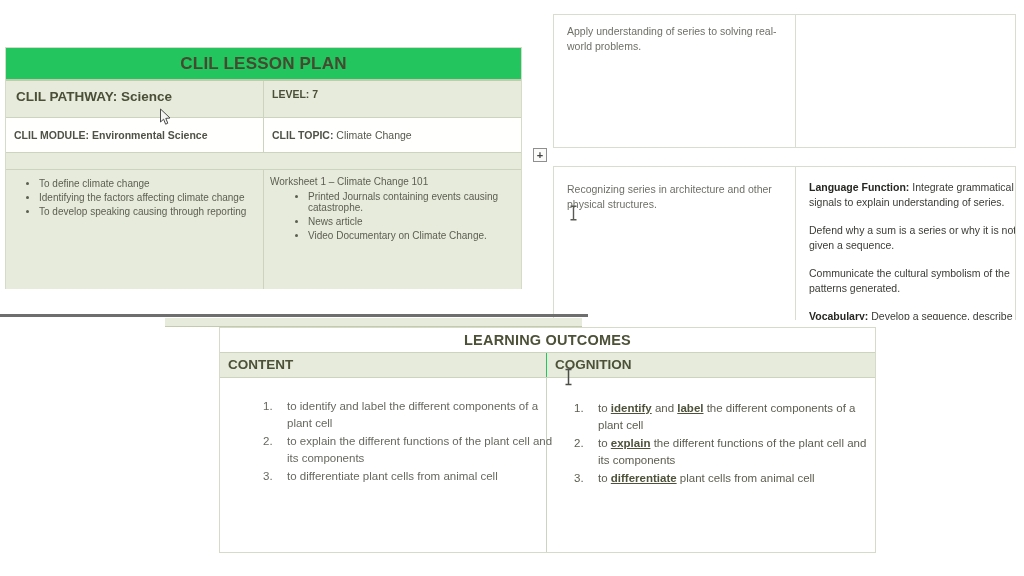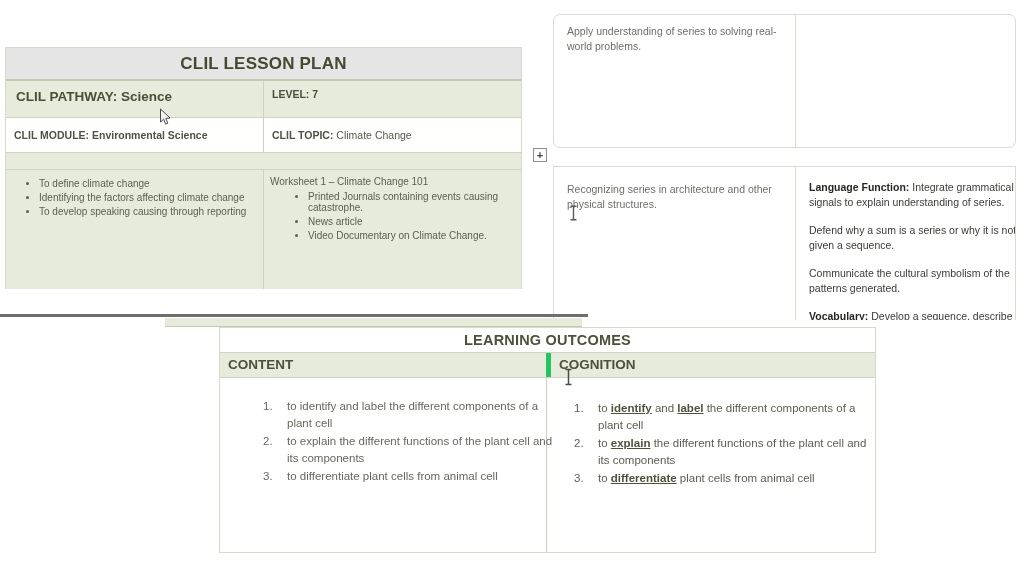--- a/index.html
+++ b/index.html
@@ -4,21 +4,21 @@
 <style>
   * { margin:0; padding:0; box-sizing:border-box; }
   html,body { width:1024px; height:576px; overflow:hidden; background:#ffffff;
               font-family:"Liberation Sans", sans-serif; }
   .abs { position:absolute; }
 
   
   .lp-table { left:5px; top:47px; width:517px; background:#fff;
               border:1px solid #d6dac9; border-bottom:none; z-index:2; }
   .lp-title-row { height:33px; display:flex; align-items:center; justify-content:center;
-                  background:#e5e5e5; border-bottom:2px solid #c3caae; }
+                  background:#22c55e; border-bottom:2px solid #c3caae; }
   .lp-title { font-size:17px; font-weight:bold; color:#45492f; letter-spacing:.2px; }
   .lp-row { display:flex; width:100%; }
   .green { background:#e6ebdb; }
   .cell-l { width:257px; }
   .cell-r { width:258px; border-left:1px solid #ccd3be; }
   .row-pathway { height:37px; border-bottom:1px solid #ccd3be; }
   .pathway-txt { font-size:13.5px; font-weight:bold; color:#4b4f37; padding:8px 0 0 10px; }
   .level-txt   { font-size:10.5px; font-weight:bold; color:#4b4f37; padding:7px 0 0 8px; }
   .row-module { height:35px; border-bottom:1px solid #ccd3be; background:#fffffe; }
   .module-txt { font-size:10.5px; font-weight:bold; color:#4f5244; padding:11px 0 0 8px; }
@@ -33,21 +33,21 @@
                font-size:10px; color:#5c5e51; }
   .aims-list li { margin-bottom:3px; white-space:nowrap; }
   .mat-cell { padding:6px 0 0 6px; font-size:10px; color:#5c5e51; }
   .mat-intro { white-space:nowrap; }
   .mat-list { list-style:disc outside; margin:4px 0 0 38px; width:200px; }
   .mat-list li { margin-bottom:3px; }
   .dark-line { left:0; top:314px; width:588px; height:3px; background:#6e6e6e; z-index:3; }
 
   
   .rt { background:#fff; border:1px solid #d9ddd0; z-index:1; }
-  .rt-a { left:553px; top:14px; width:463px; height:134px;border-radius:7px; }
+  .rt-a { left:553px; top:14px; width:463px; height:134px; }
   .rt-b { left:553px; top:166px; width:463px; height:156px; overflow:hidden; }
   .rt-cell-l { position:absolute; left:0; top:0; bottom:0; width:242px;
                border-right:1px solid #d9ddd0; padding:9px 8px 0 13px; }
   .rt-cell-r { position:absolute; left:242px; top:0; bottom:0; right:0; padding:13px 0 0 13px; overflow:hidden; }
   .rt-gray { font-size:10.5px; line-height:15px; color:#6f6f68; width:230px; }
   .rt-dark { font-size:10.5px; line-height:15px; color:#3b3b36; width:212px; }
   .rt-dark p { margin-bottom:13px; }
   .rt-dark b { color:#262622; }
   .handle { left:533px; top:148px; width:14px; height:14px; border:1px solid #8f8f8f;
             background:#fbfbf9; z-index:4; display:flex; align-items:center; justify-content:center;
@@ -59,21 +59,21 @@
             border-bottom:1px solid #c3caae; z-index:6; }
 
   
   .lo-table { left:180px; top:327px; width:657px; height:226px; background:#fff;
               border:1px solid #d6dac9; z-index:7;margin-left:39px; }
   .lo-title-row { height:24px; display:flex; align-items:center; justify-content:center; }
   .lo-title { font-size:14.5px; font-weight:bold; color:#4c5138; letter-spacing:.2px; }
   .lo-head-row { height:26px; display:flex; background:#e6ebdb;
                  border-top:1px solid #ccd3be; border-bottom:1px solid #ccd3be; }
   .lo-head-l { width:326px; }
-  .lo-head-r { width:329px; border-left:5px solid #22c55e; }
+  .lo-head-r { width:329px; border-left:1px solid #22c55e; }
   .lo-head-cell { font-size:13.5px; font-weight:bold; color:#4c5138; padding:4px 0 0 8px; }
   .lo-body { display:flex; height:174px; }
   .lo-body-l { width:326px; padding:20px 0 0 43px; }
   .lo-body-r { width:329px; border-left:1px solid #ccd3be; padding:22px 0 0 27px; }
   .num-list { font-size:11.5px; line-height:16.5px; color:#686860; }
   .num-item { position:relative; padding-left:24px; margin-bottom:2px; width:300px; }
   .num-item .num { position:absolute; left:0; top:0; }
   .lo-body-r .num-item { width:305px; color:#5d5d50; }
   .kw { font-weight:bold; text-decoration:underline; color:#4f523b; }
 

